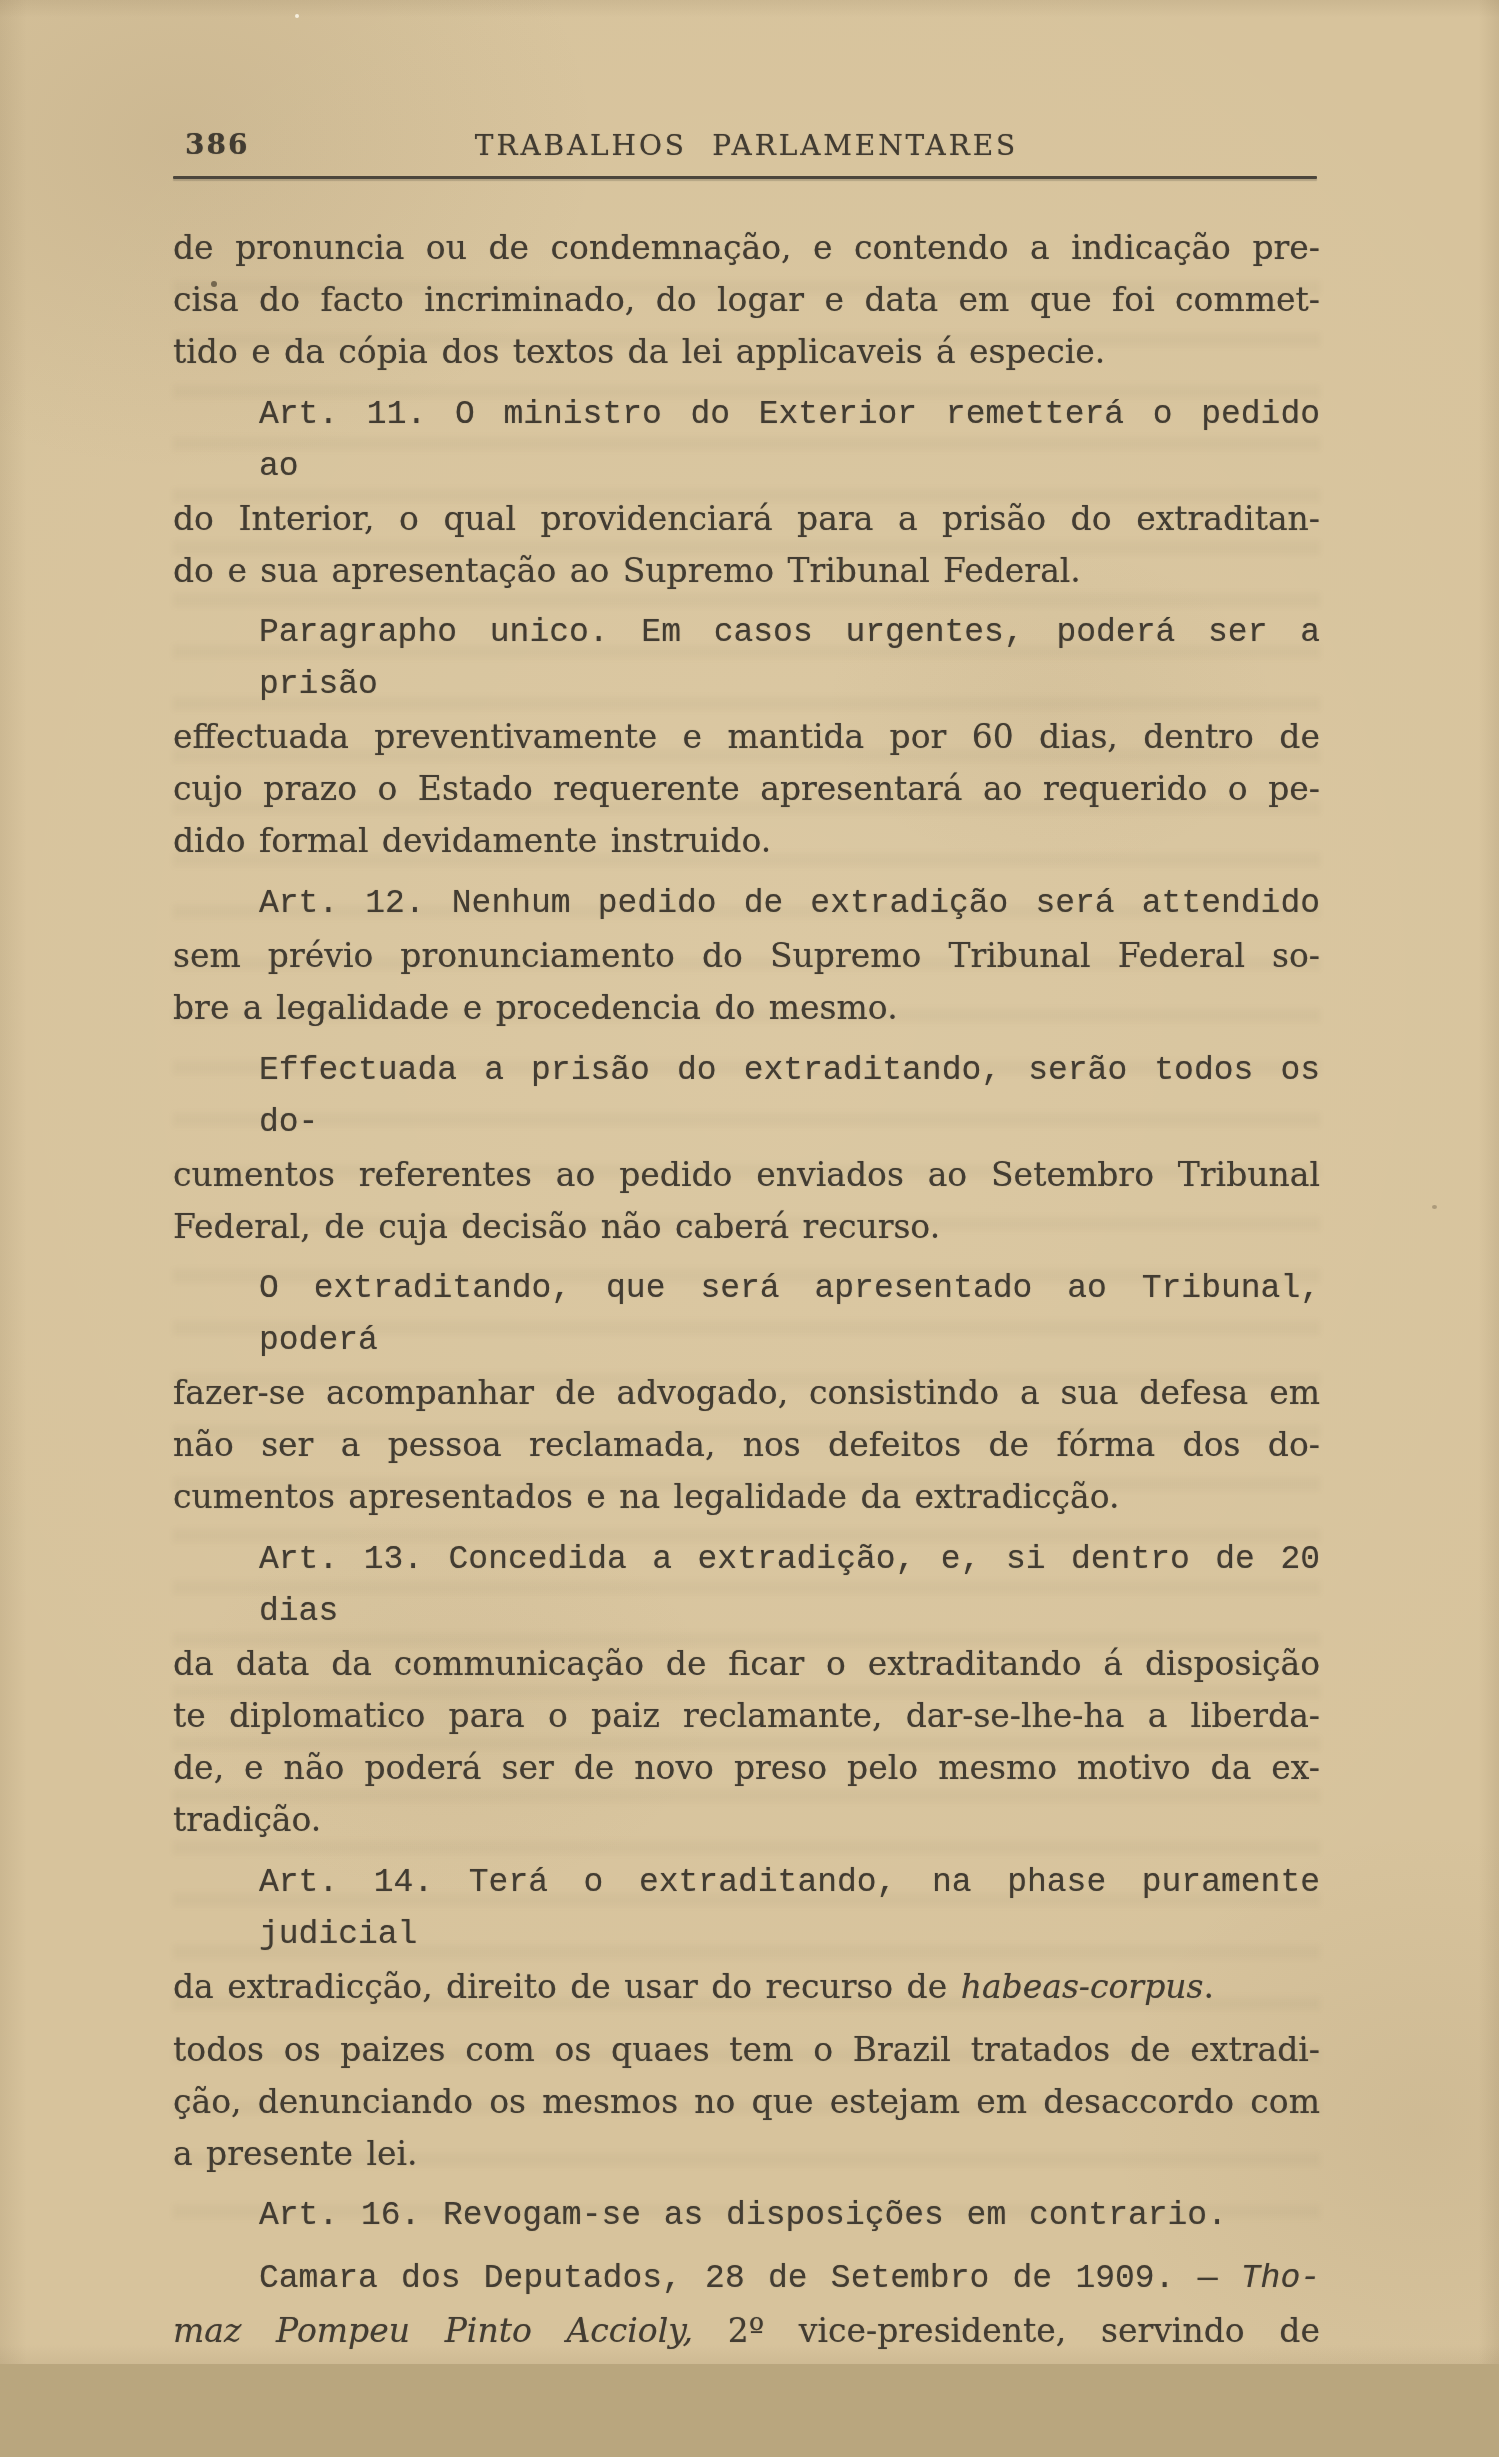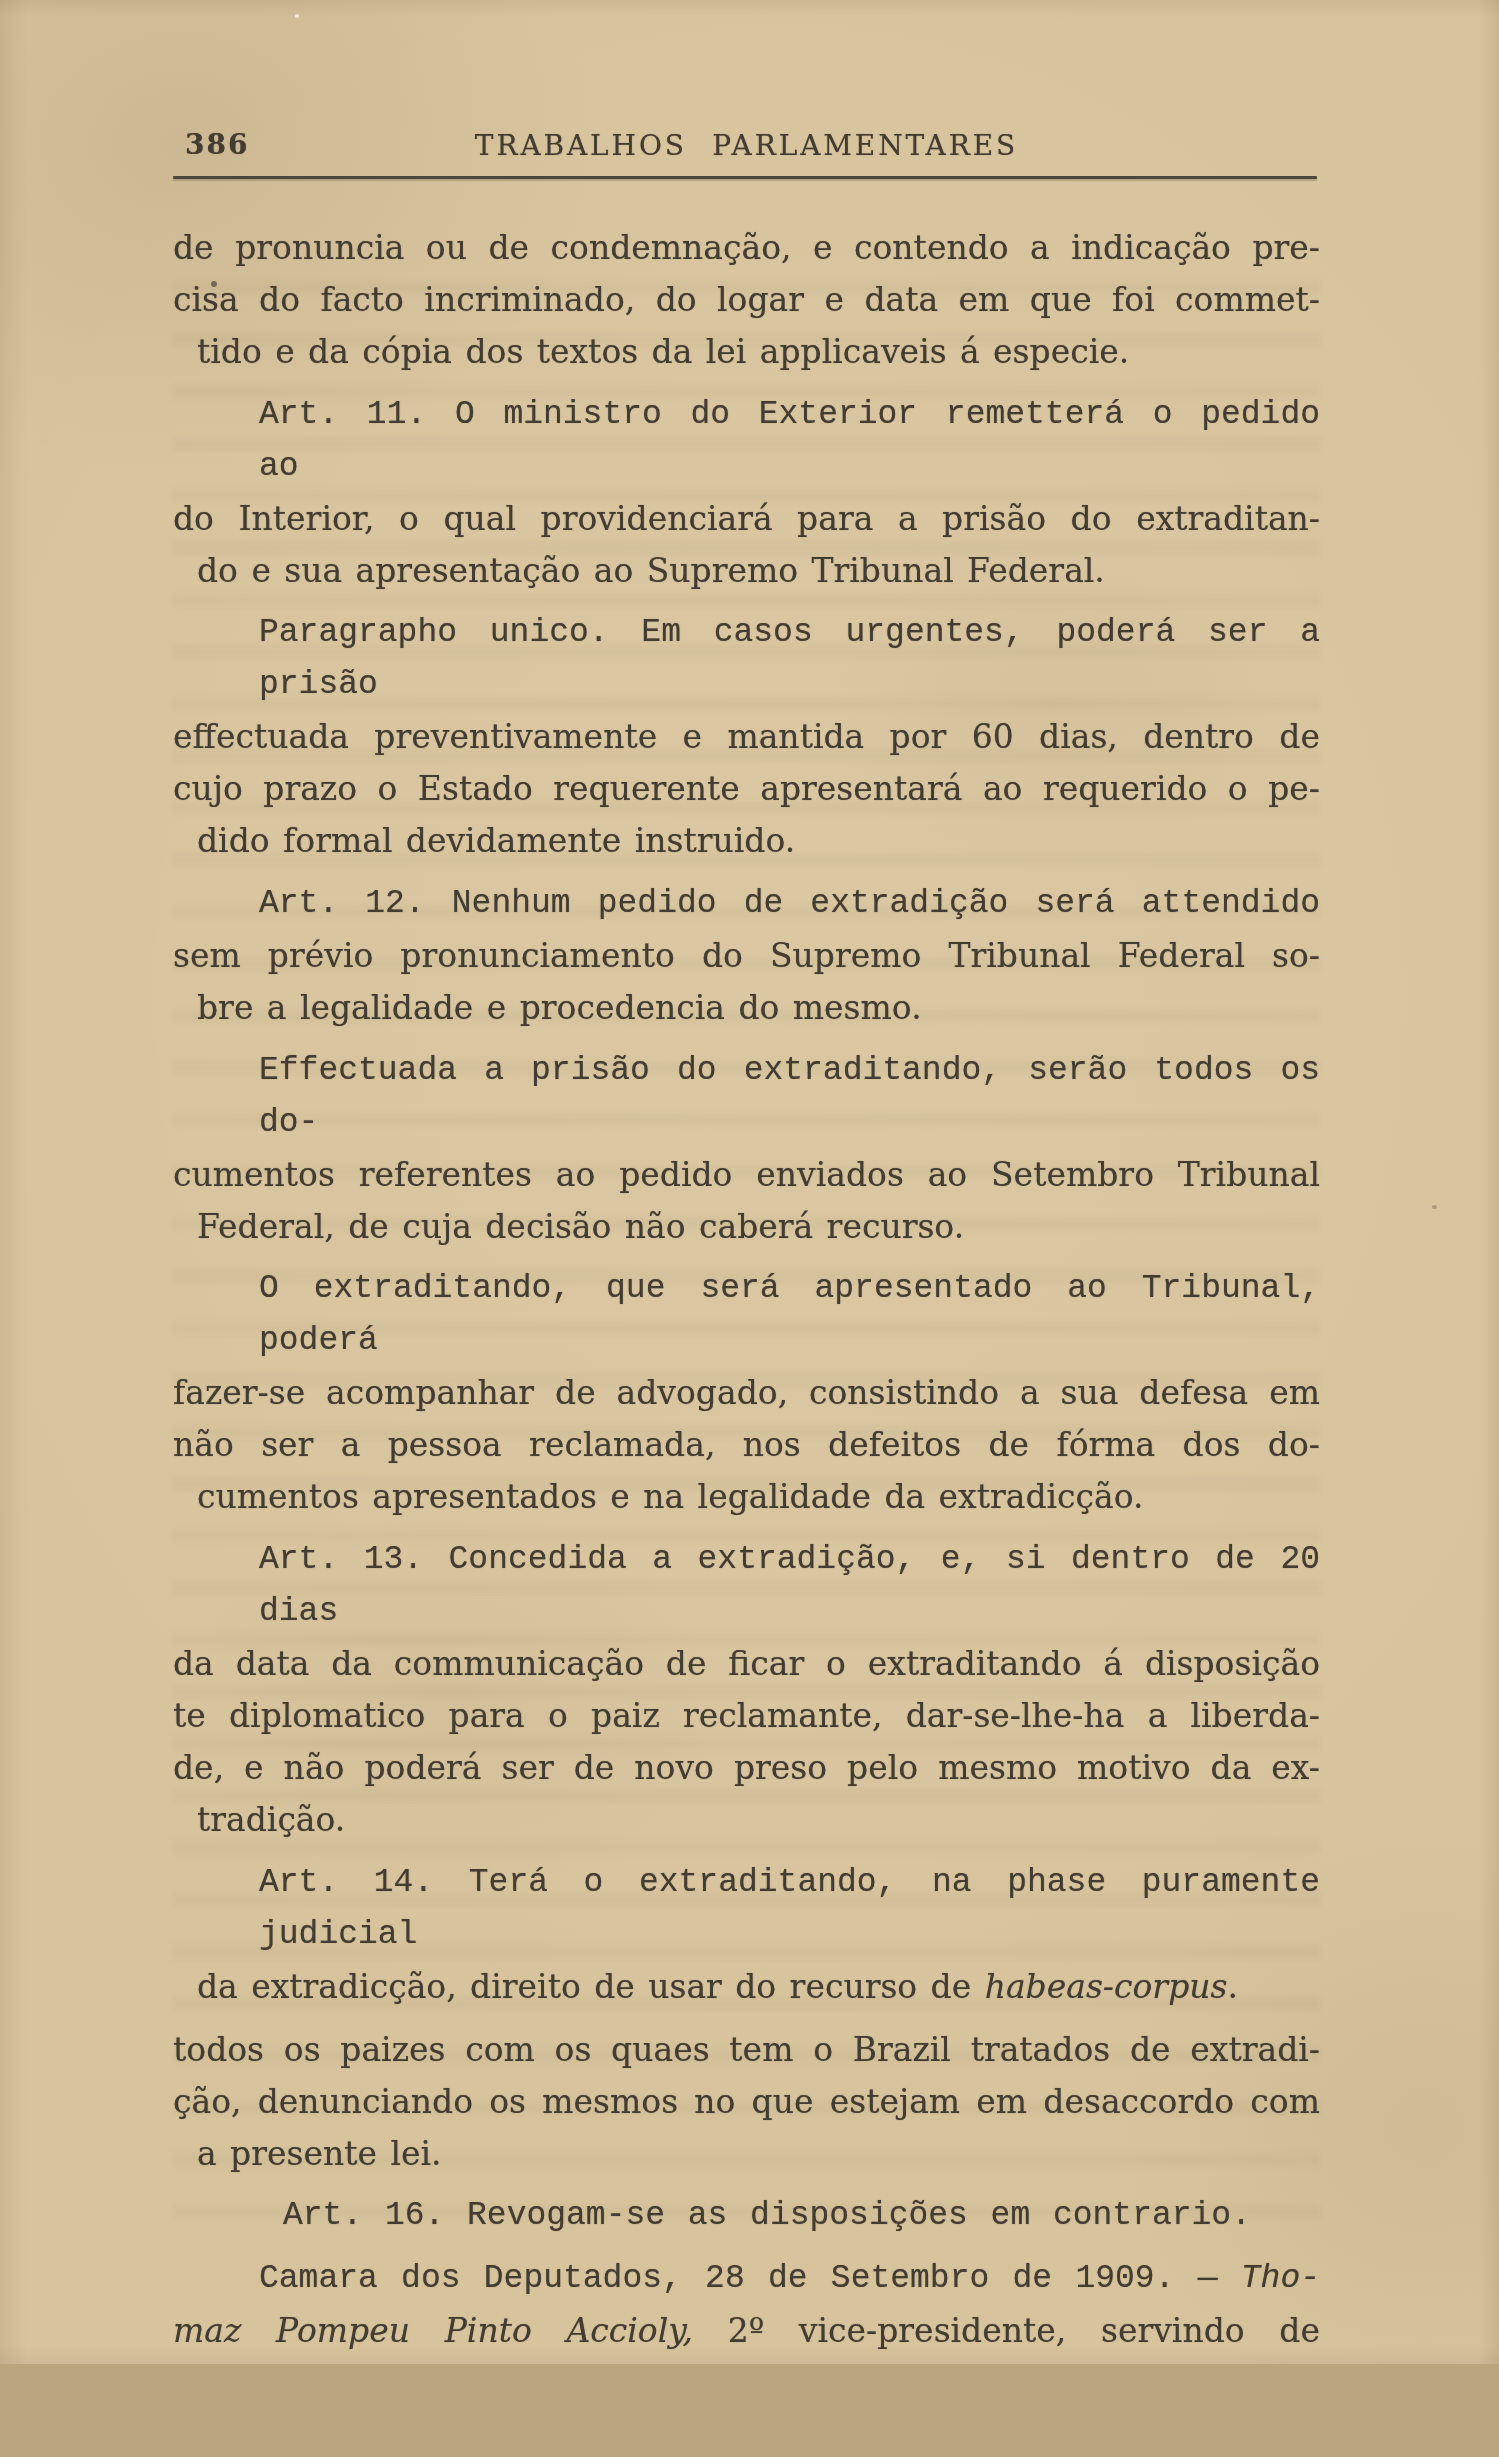--- a/index.html
+++ b/index.html
@@ -57,21 +57,21 @@
     border-radius:1px;
   }
   .body-text{
     position:absolute;left:173px;top:222px;width:1147px;
     font-size:33px;line-height:52px;
     word-spacing:2.9px;
     text-shadow:0 0 1px rgba(62,54,40,0.5);
   }
   .para{margin:0 0 10.7px 0;}
   .line{text-align:justify;text-align-last:justify;white-space:normal;}
-  .line.last{text-align-last:left;margin-left:24px;}
+  .line.last{text-align-last:left;}
   .para.indent .line.first{padding-left:86px;font-family:Liberation Mono, monospace;}
   .em{font-style:italic;}
   .speck{position:absolute;background:rgba(56,48,34,0.8);border-radius:50%;pointer-events:none;}
   .speck.s1{left:211px;top:281px;width:5.9px;height:5.9px;opacity:.75;}
   .speck.s2{left:295px;top:13.7px;width:3.9px;height:3.9px;background:rgba(250,244,228,.9);}
   .speck.s3{left:1432px;top:1205px;width:4.9px;height:3.9px;opacity:.35;}
 </style>
 </head>
 <body>
 

